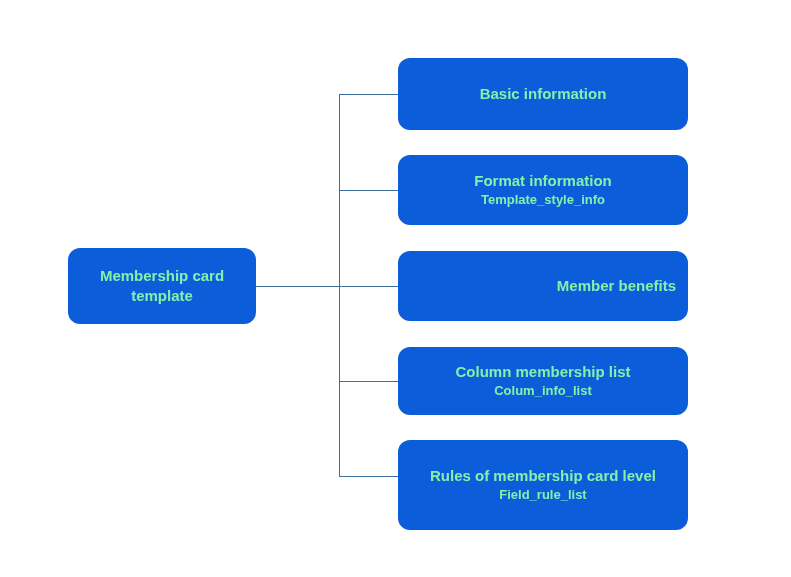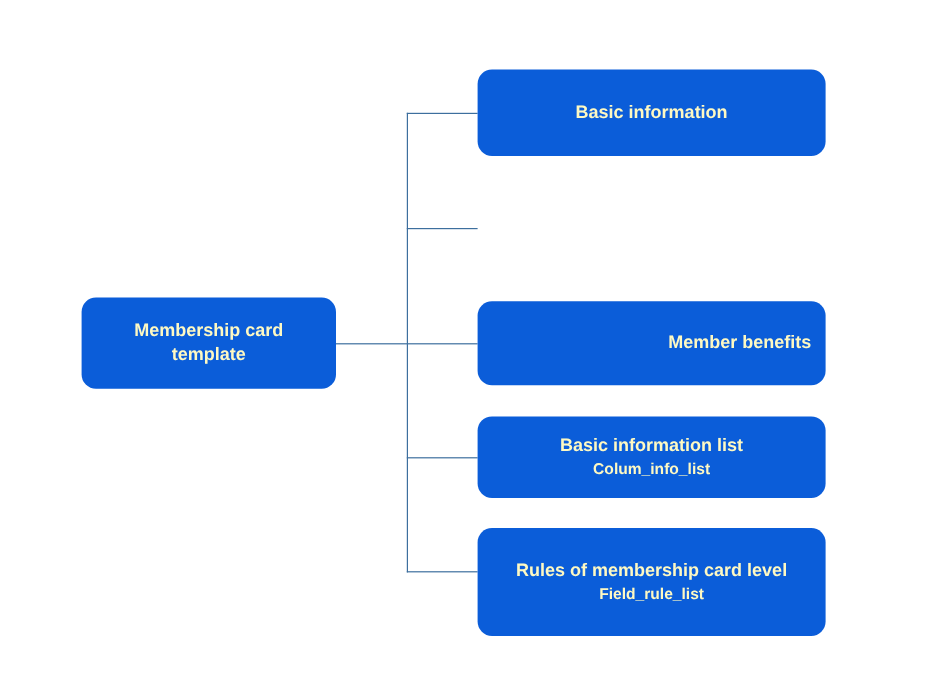--- a/index.html
+++ b/index.html
@@ -11,21 +11,21 @@
   .canvas {
     position: relative;
     width: 791px;
     height: 577px;
     background: #ffffff;
     overflow: hidden;
   }
   .node {
     position: absolute;
     background: #0B5DD9;
-    color: #fef9c3;
+    color: #86efac;
     border-radius: 12px;
     display: flex;
     flex-direction: column;
     align-items: center;
     justify-content: center;
     text-align: center;
     box-sizing: border-box;
     padding: 6px 12px;
   }
   .node .title {
@@ -34,21 +34,21 @@
     line-height: 1.35;
   }
   .node .subtitle {
     font-size: 13px;
     font-weight: 700;
     line-height: 1.3;
   }
   .root-node {
     left: 68px;
     top: 248px;
-    width: 212px;
+    width: 188px;
     height: 76px;
   }
   .child-node {
     left: 398px;
     width: 290px;
   }
   .child-0 { top: 58px;  height: 72px; }
   .child-1 { top: 155px; height: 70px; }
   .child-2 { top: 251px; height: 70px; align-items: flex-end; }
   .child-3 { top: 347px; height: 68px; }
@@ -85,27 +85,31 @@
 
   <div class="node root-node">
     <div class="title">Membership card template</div>
   </div>
 
   <div class="node child-node child-0">
     <div class="title">Basic information</div>
     <div class="subtitle"></div>
   </div>
 
+  <div class="node child-node child-1">
+    <div class="title">Format information</div>
+    <div class="subtitle">Template_style_info</div>
+  </div>
 
   <div class="node child-node child-2">
     <div class="title">Member benefits</div>
   </div>
 
   <div class="node child-node child-3">
-    <div class="title">Basic information list</div>
+    <div class="title">Column membership list</div>
     <div class="subtitle">Colum_info_list</div>
   </div>
 
   <div class="node child-node child-4">
     <div class="title">Rules of membership card level</div>
     <div class="subtitle">Field_rule_list</div>
   </div>
 
 </div>
 

